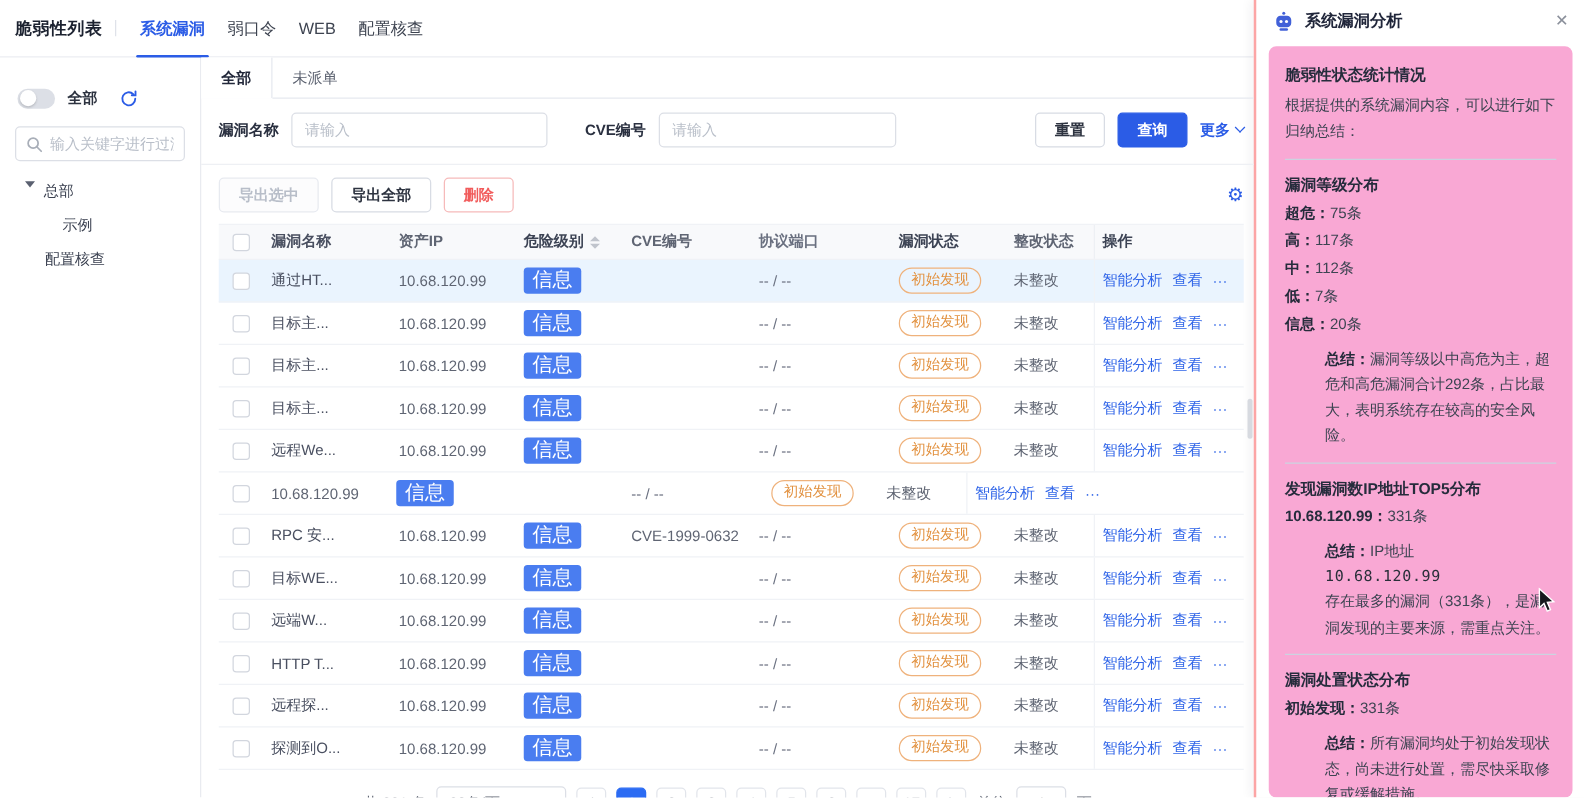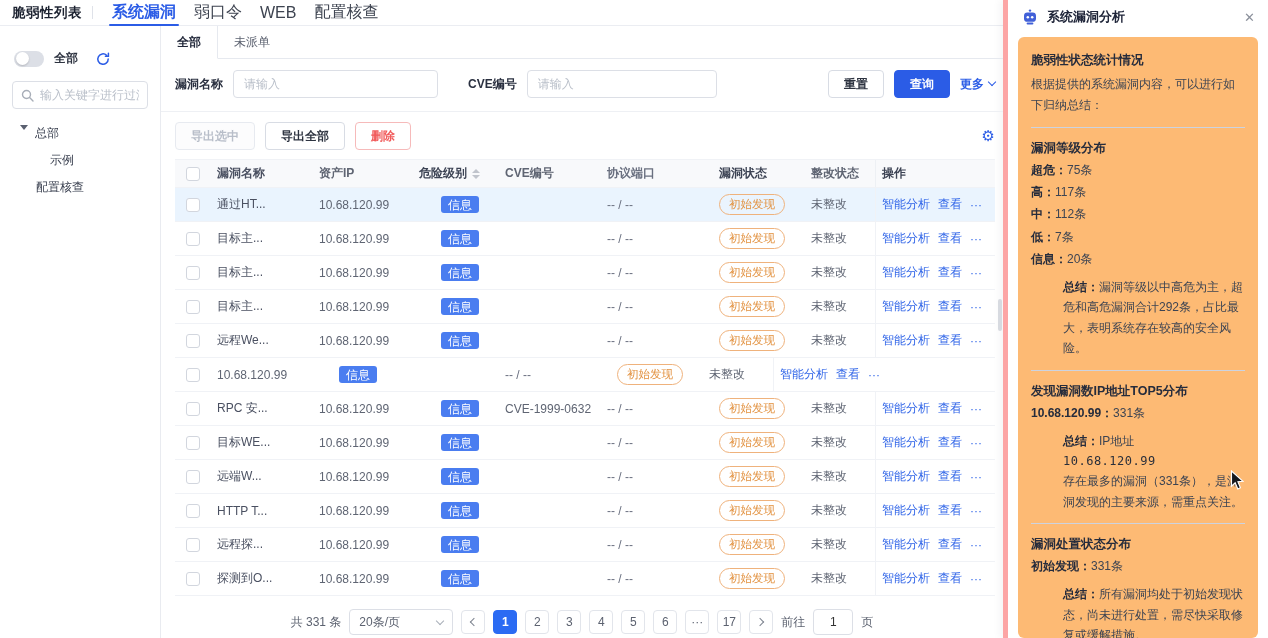--- a/index.html
+++ b/index.html
@@ -3,25 +3,25 @@
 <meta charset="utf-8">
 <style>
   * { margin:0; padding:0; box-sizing:border-box; }
   html,body { width:1268px; height:638px; overflow:hidden; }
   body { font-family:"Liberation Sans","DejaVu Sans",sans-serif; font-size:12px; color:#3a3f4b; background:#fff; position:relative; }
 
   .app { display:flex; width:1268px; height:638px; }
   .left-region { width:1003px; flex:none; display:flex; flex-direction:column; }
 
   
-  .topnav { height:26px; flex:none; border-bottom:1px solid #ebedf2; display:flex; align-items:center; padding-left:12px; }
+  .topnav { height:46px; flex:none; border-bottom:1px solid #ebedf2; display:flex; align-items:center; padding-left:12px; }
   .nav-title { font-size:13.5px; font-weight:bold; color:#1c2230; letter-spacing:.5px; }
   .nav-sep { width:1px; height:13px; background:#dfe2e9; margin:0 10px; }
   .nav-tabs { display:flex; height:100%; }
-  .nav-tab { padding:0 9px; height:100%; display:flex; align-items:center; color:#3d4350; cursor:pointer; position:relative; font-size:16px; }
+  .nav-tab { padding:0 9px; height:100%; display:flex; align-items:center; color:#3d4350; cursor:pointer; position:relative; font-size:13px; }
   .nav-tab.active { color:#2b5ce6; font-weight:bold; }
   .nav-tab.active::after { content:""; position:absolute; left:6px; right:6px; bottom:-1px; height:2px; background:#2b5ce6; border-radius:1px; }
 
   .body-row { flex:1; display:flex; min-height:0; }
 
   
   .sidebar { width:161px; flex:none; border-right:1px solid #e9ebf0; padding:24px 12px 0; }
   .toggle-row { display:flex; align-items:center; gap:10px; padding-left:2px; }
   .toggle { width:30px; height:16px; border-radius:8px; background:#dcdfe6; position:relative; cursor:pointer; flex:none; }
   .toggle .knob { position:absolute; left:1.5px; top:1.5px; width:13px; height:13px; background:#fff; border-radius:50%; box-shadow:0 1px 2px rgba(0,0,0,.18); }
@@ -70,46 +70,46 @@
   .c-name { width:102px; color:#4a5061; }
   .c-ip { width:100px; color:#5f6573; }
   .c-sev { width:86px; }
   .c-cve { width:102px; color:#5f6573; }
   .c-port { width:112px; color:#6a7080; }
   .c-status { width:92px; }
   .c-rect { width:70px; color:#5f6573; }
   .c-ops { flex:1; border-left:1px solid #f0f2f6; gap:8px; }
   .thead .c-ops { border-left:1px solid #edf0f4; }
   .checkbox { width:14px; height:14px; border:1px solid #d2d6de; border-radius:3px; background:#fff; cursor:pointer; flex:none; }
-  .badge-info { background:#4a7df0; color:#fff; border-radius:3px; padding:2.5px 7px; font-size:12px; line-height:1;margin-left:22px; }
+  .badge-info { background:#4a7df0; color:#fff; border-radius:3px; padding:2.5px 7px; font-size:16px; line-height:1; }
   .pill { border:1px solid #efb27c; color:#e2913f; border-radius:999px; padding:2.5px 9px; font-size:11.5px; line-height:1.2; background:transparent; }
   .op-link { color:#3065e8; cursor:pointer; }
   .sort-carets { display:inline-flex; flex-direction:column; gap:2px; margin-left:5px; }
   .sort-carets i { width:0; height:0; border-left:4px solid transparent; border-right:4px solid transparent; display:block; }
   .sort-carets .up { border-bottom:4.5px solid #c0c4cc; }
   .sort-carets .dn { border-top:4.5px solid #c0c4cc; }
 
   
   .pagination { margin-top:13px; display:flex; align-items:center; justify-content:center; gap:8px; color:#5c6270; }
   .psize { width:104px; height:26px; border:1px solid #dcdfe6; border-radius:4px; display:flex; align-items:center; justify-content:space-between; padding:0 9px; cursor:pointer; color:#5c6270; }
   .chev-gray { width:6px; height:6px; border-right:1.3px solid #a8aeb8; border-bottom:1.3px solid #a8aeb8; transform:rotate(45deg); margin-top:-3px; }
   .pbtn { min-width:24px; height:24px; border:1px solid #e2e5eb; border-radius:4px; background:#fff; display:flex; align-items:center; justify-content:center; color:#5c6270; cursor:pointer; padding:0 4px; }
   .pbtn.active { background:#2b6bf3; border-color:#2b6bf3; color:#fff; font-weight:bold; }
   .arr { width:6px; height:6px; border-right:1.4px solid #7d838f; border-bottom:1.4px solid #7d838f; }
   .arr.left { transform:rotate(135deg); margin-left:2px; }
   .arr.right { transform:rotate(-45deg); margin-right:2px; }
   .goto-input { width:40px; height:26px; border:1px solid #dcdfe6; border-radius:4px; text-align:center; font-family:inherit; font-size:12px; color:#333; outline:none; }
   .scroll-thumb { position:absolute; right:1px; top:273px; width:4px; height:32px; background:#d7dae0; border-radius:2px; }
 
   
-  .panel { width:265px; flex:none; border-left:5px solid #fca5a5; box-shadow:-3px 0 8px rgba(31,41,55,.05); display:flex; flex-direction:column; overflow:hidden; background:#fff; }
+  .panel { width:265px; flex:none; border-left:2px solid #fca5a5; box-shadow:-3px 0 8px rgba(31,41,55,.05); display:flex; flex-direction:column; overflow:hidden; background:#fff; }
   .panel-header { height:34px; flex:none; display:flex; align-items:center; gap:8px; padding:0 13px; }
   .panel-title { font-weight:bold; font-size:13px; color:#20263a; flex:1; }
   .panel-close { color:#8b909b; font-size:13px; cursor:pointer; font-family:"DejaVu Sans",sans-serif; }
-  .panel-card { margin:3px 10px 0; background:#fdba74; border-radius:6px; padding:3px 13px 14px; flex:1; overflow:hidden; }
+  .panel-card { margin:3px 10px 0; background:#f9a8d4; border-radius:6px; padding:3px 13px 14px; flex:1; overflow:hidden; }
   .pc-h { font-weight:bold; color:#262c3c; margin:12px 0 2px; font-size:12.5px; }
   .pc-p { color:#3d4452; line-height:1.75; margin:5px 0 2px; }
   .pc-div { border-top:1px solid #ccd3e0; margin:11px 0 1px; }
   .pc-kv { line-height:1.85; color:#3d4452; }
   .pc-kv b { color:#262c3c; }
   .pc-sum { line-height:1.7; margin-top:7px; color:#3d4452;margin-left:32px; }
   .pc-sum b { color:#262c3c; }
   .pc-code { font-family:"DejaVu Sans Mono","Liberation Mono",monospace; letter-spacing:.5px; color:#2a2f3a; }
 
   .cursor { position:absolute; left:1230px; top:470px; pointer-events:none; }

